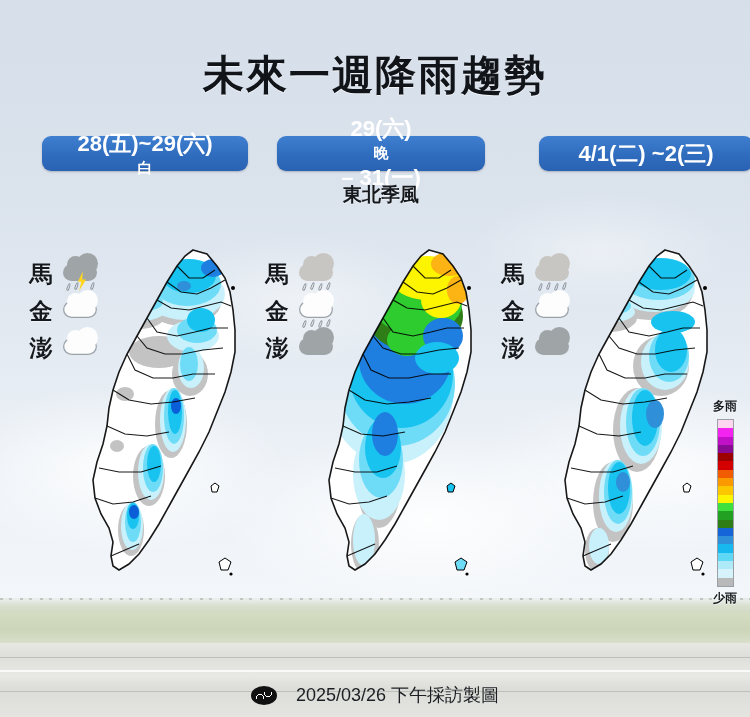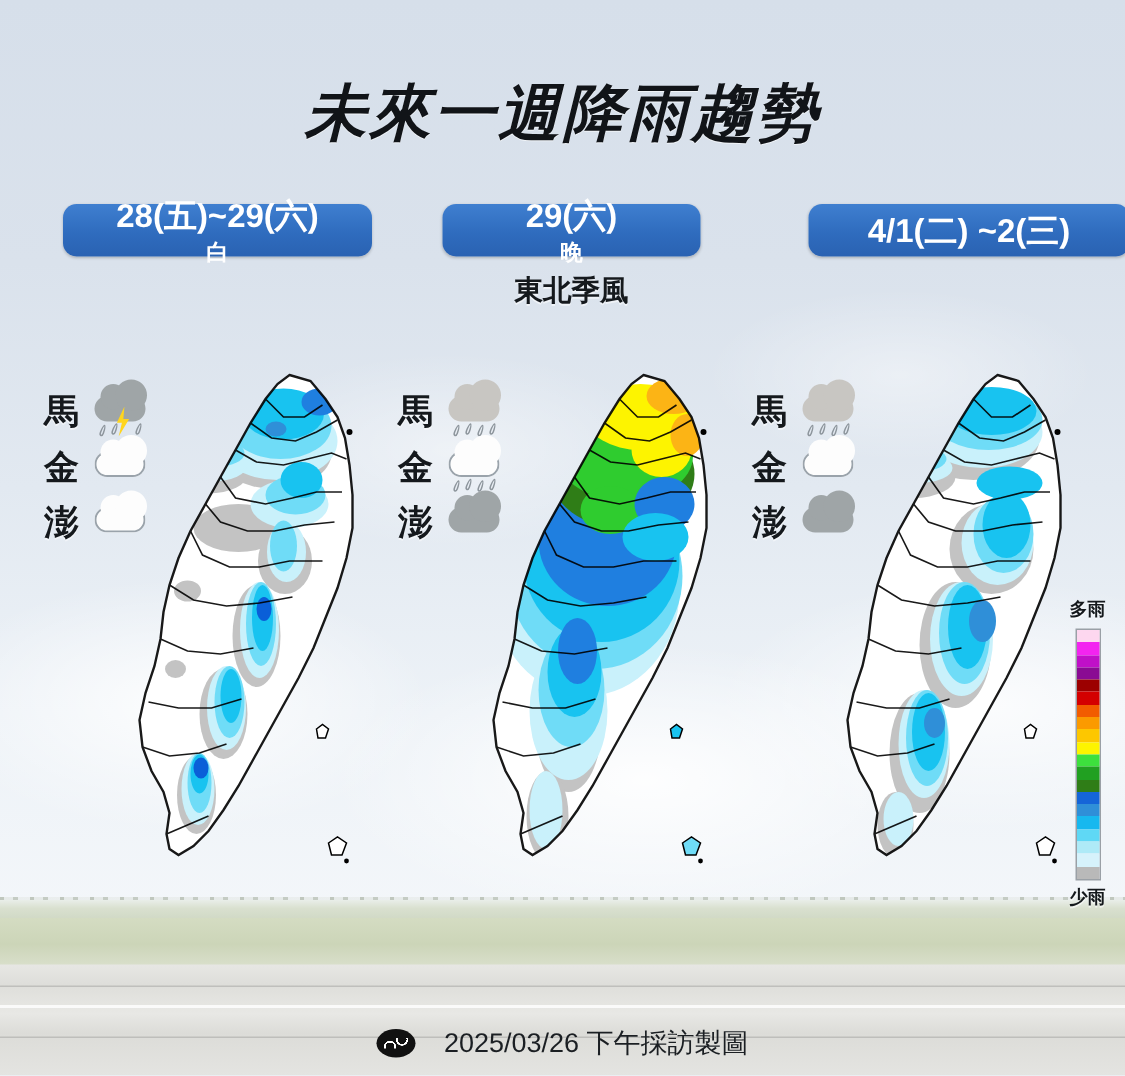--- a/index.html
+++ b/index.html
@@ -55,41 +55,40 @@
     background: rgba(160,160,158,.5);
   }
   
   .title {
     position: absolute; left: 0; top: 48px; width: 750px;
     text-align: center;
     font-size: 41px; font-weight: bold;
     color: #111418;
     letter-spacing: 2px;
     text-shadow: 0 1px 0 rgba(255,255,255,.6);
-    font-style: italic;
   }
   
   .panel { position: absolute; top: 136px; width: 236px; }
   #panel-0 { left: 27px; }
   #panel-1 { left: 263px; }
   #panel-2 { left: 499px; }
 
   .date-banner {
     height: 35px; border-radius: 9px;
     background: linear-gradient(180deg, #3f7fd0 0%, #2f6cbe 55%, #2a62b2 100%);
     box-shadow: 0 1px 2px rgba(0,0,0,.22);
     color: #ffffff;
     display: flex; align-items: center; justify-content: center;
     font-size: 22px; font-weight: bold;
     white-space: nowrap;
     margin: 0 auto;
     flex-direction: column;
   }
   #panel-0 .date-banner { width: 206px; }
-  #panel-1 .date-banner { width: 172px; }
+  #panel-1 .date-banner { width: 208px; }
   #panel-2 .date-banner { width: 214px; margin-left: 40px; }
   .date-banner .small { font-size: 15px; }
 
   .desc {
     margin-top: 12px;
     text-align: center;
     font-size: 19px; font-weight: bold;
     color: #15191d; line-height: 1.26;
     text-shadow: 0 1px 0 rgba(255,255,255,.55);
   }
@@ -320,20 +319,21 @@
         <circle cx="146" cy="330" r="1.6" fill="#000"></circle>
         <circle cx="148" cy="44" r="2" fill="#000"></circle>
       </svg>
     </div>
   </div>
 
   <div class="panel" id="panel-1">
     <div class="date-banner">
       <span>29(六)</span>
         <span class="small">晚</span>
+        <span> – 31(一)</span>
     </div>
     <div class="desc">
       <span class="l1">東北季風</span>
     </div>
 
     <div class="islands">
       <div class="island-row">
         <div class="island-label">馬</div>
         <div class="island-icon">
           <div class="cloud lgray"></div>

